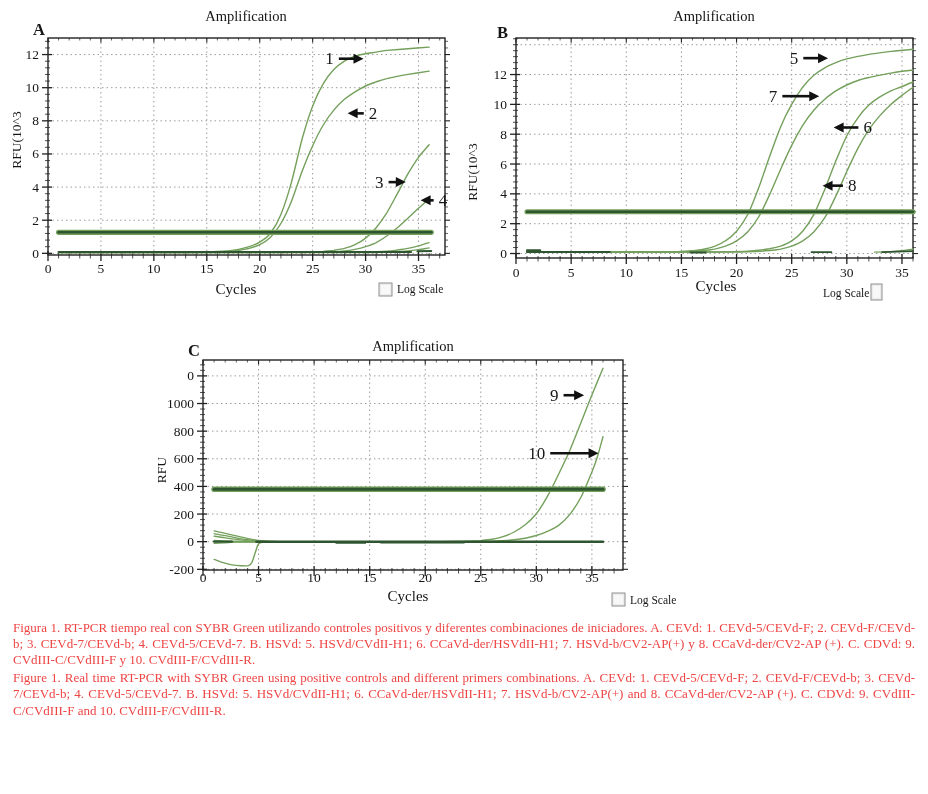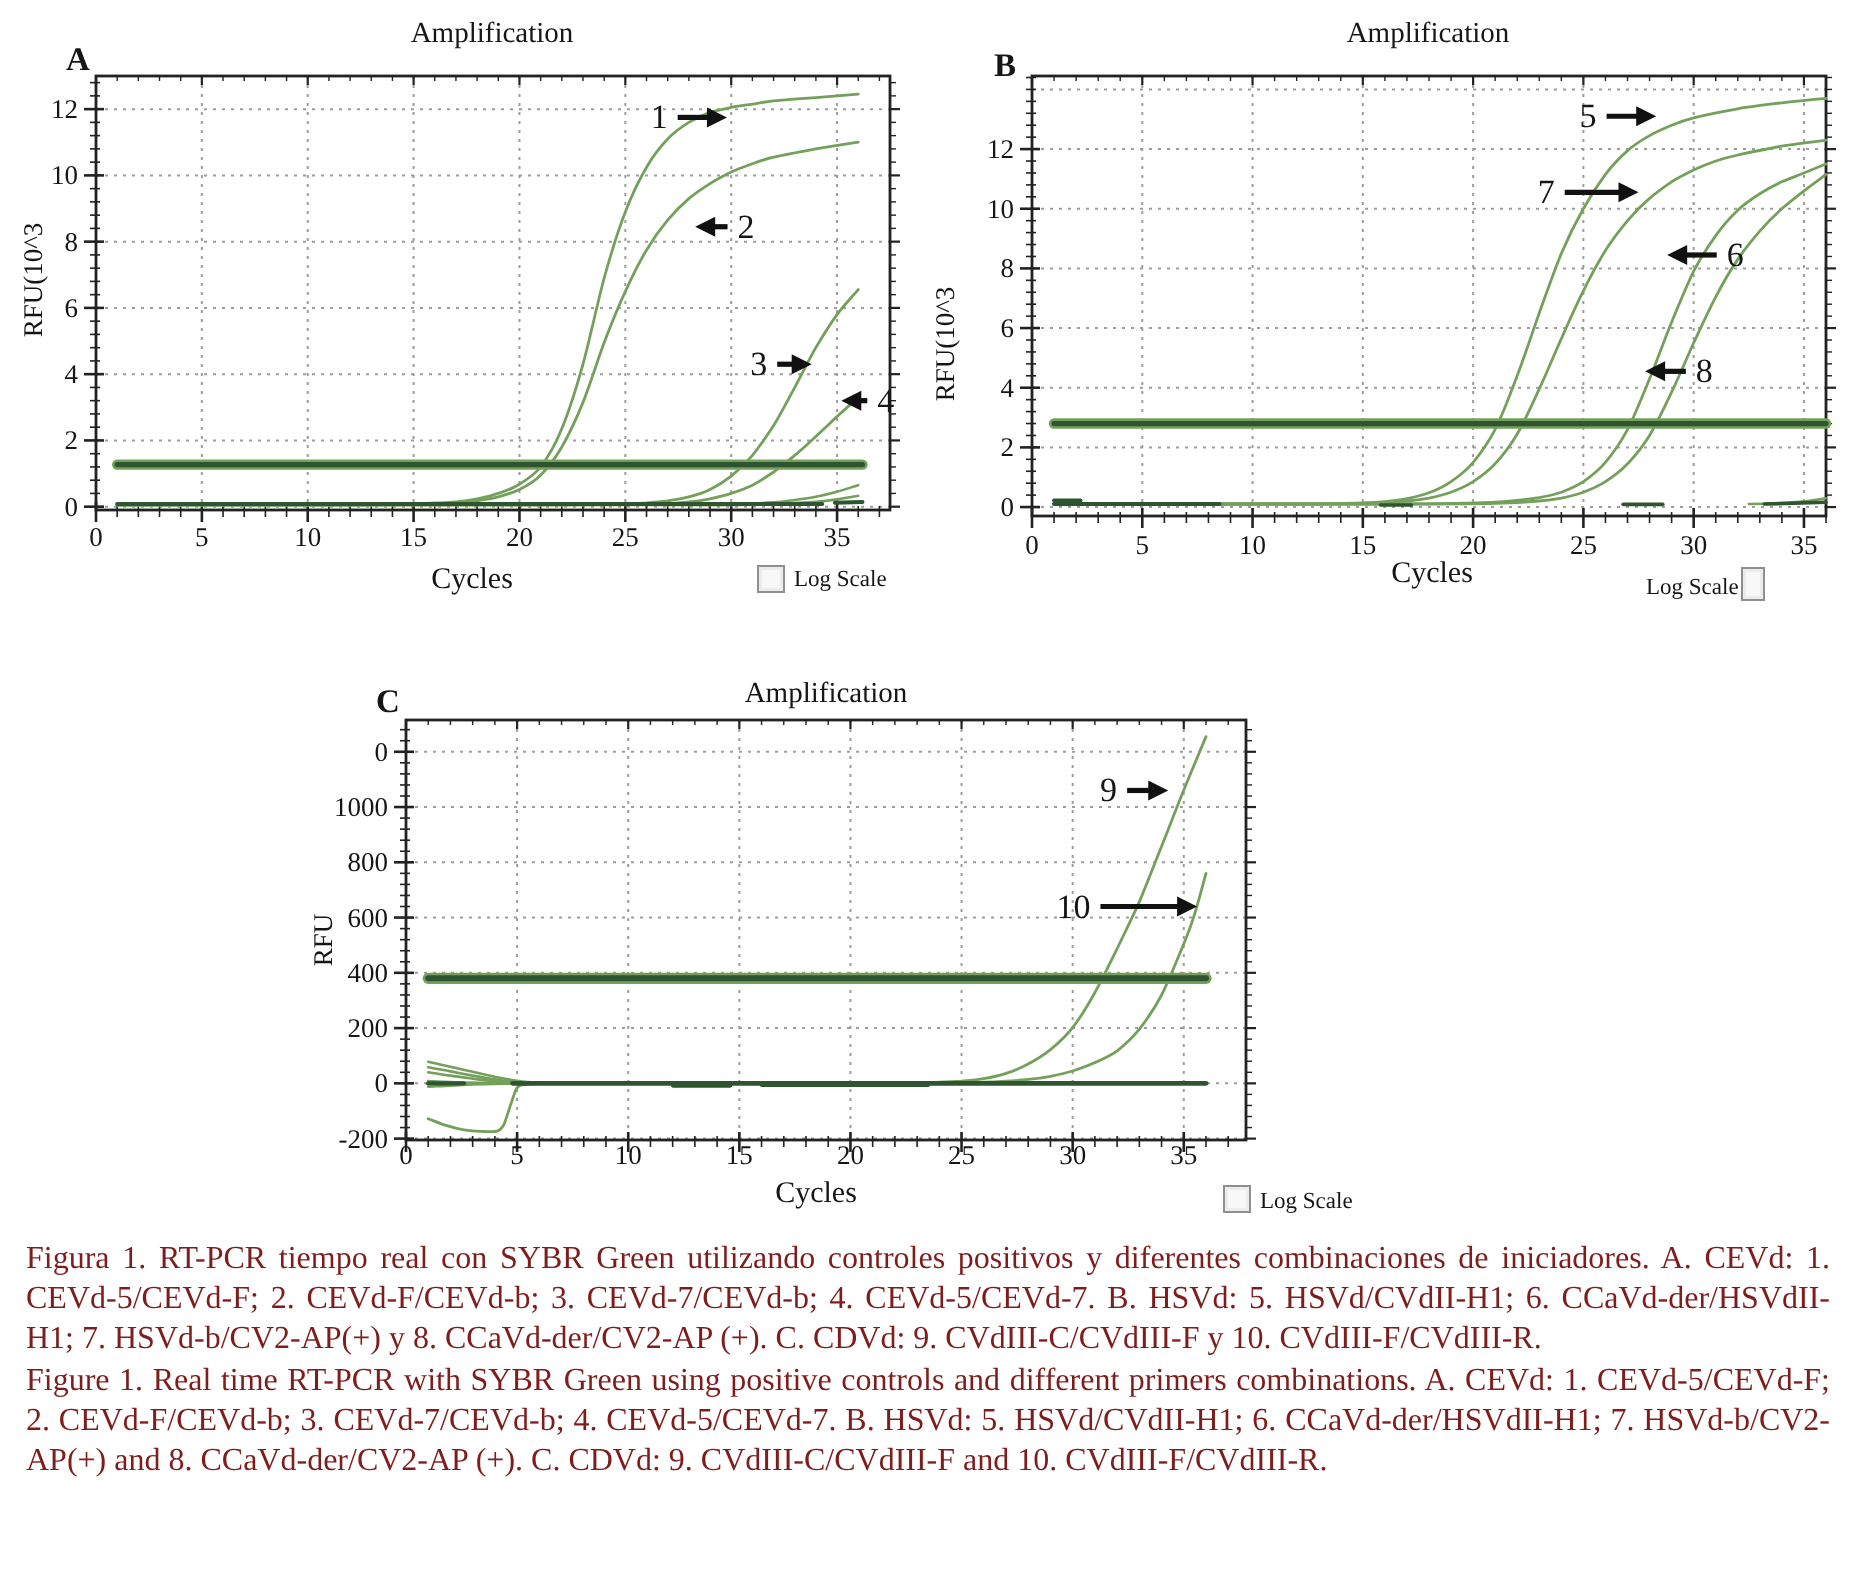--- a/index.html
+++ b/index.html
@@ -1,20 +1,20 @@
 <!DOCTYPE html>
 <html><head>
 <meta charset="utf-8">
 <style>
   html,body{margin:0;padding:0;background:#ffffff;}
   #page{position:relative;width:928px;height:794px;background:#ffffff;overflow:hidden;
         font-family:"Liberation Serif","DejaVu Serif",serif;color:#111;}
   #figure-canvas{position:absolute;left:0;top:0;}
   #caption{position:absolute;left:13px;top:620px;width:902px;
-           font-size:16px;line-height:1.24;text-align:justify;color:#7f1d1d;}
+           font-size:13px;line-height:1.24;text-align:justify;color:#ef4444;}
   #caption p{margin:0 0 2px 0;}
   svg text{font-family:"Liberation Serif","DejaVu Serif",serif;fill:#161616;}
 </style>
 </head>
 <body>
 
 <div id="page">
   <svg id="figure-canvas" width="928" height="620" viewBox="0 0 928 620">
       <g>
         <line x1="100.93333333333334" y1="38" x2="100.93333333333334" y2="255" stroke="#9d9d9d" stroke-width="1" stroke-dasharray="1.5 3"></line>

